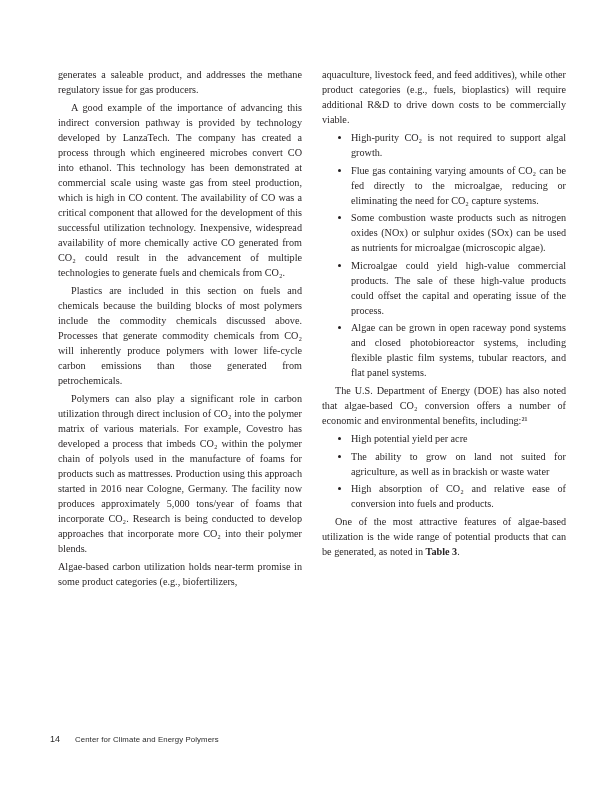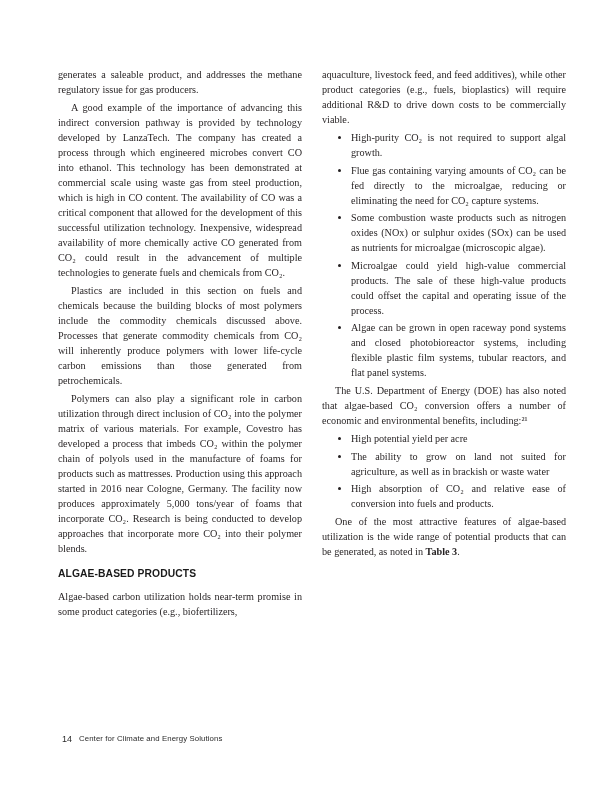--- a/index.html
+++ b/index.html
@@ -40,43 +40,42 @@
     list-style: disc outside;
     margin: 0 0 3px 0;
     padding: 0 0 0 29px;
   }
   ul.bullets li {
     padding-left: 0px;
     margin: 0 0 2.5px 0;
   }
   .footer {
     position: absolute;
-    left: 62px; top: 734px;
+    left: 50px; top: 734px;
     display: flex;
-    align-items: flex-start;
-    gap: 7px;
+    align-items: flex-end;
+    gap: 15px;
     font-family: "Liberation Sans", "DejaVu Sans", sans-serif;
     color: #2b2b2b;
   }
   .footer .pagenum { font-size: 9px; }
   .footer .orgname { font-size: 7.8px; letter-spacing: 0.1px; }
   .bold { font-weight: bold; }
 </style>
 </head>
 <body>
 
 <div class="page">
   <div class="columns">
 
     <div class="col">
       <p>generates a saleable product, and addresses the methane regulatory issue for gas producers.</p>
       <p class="ind">A good example of the importance of advancing this indirect conversion pathway is provided by technology developed by LanzaTech. The company has created a process through which engineered microbes convert CO into ethanol. This technology has been demonstrated at commercial scale using waste gas from steel production, which is high in CO content. The availability of CO was a critical component that allowed for the development of this successful utilization technology. Inexpensive, widespread availability of more chemically active CO generated from CO₂ could result in the advancement of multiple technologies to generate fuels and chemicals from CO₂.</p>
       <p class="ind">Plastics are included in this section on fuels and chemicals because the building blocks of most polymers include the commodity chemicals discussed above. Processes that generate commodity chemicals from CO₂ will inherently produce polymers with lower life-cycle carbon emissions than those generated from petrochemicals.</p>
       <p class="ind">Polymers can also play a significant role in carbon utilization through direct inclusion of CO₂ into the polymer matrix of various materials. For example, Covestro has developed a process that imbeds CO₂ within the polymer chain of polyols used in the manufacture of foams for products such as mattresses. Production using this approach started in 2016 near Cologne, Germany. The facility now produces approximately 5,000 tons/year of foams that incorporate CO₂. Research is being conducted to develop approaches that incorporate more CO₂ into their polymer blends.</p>
-      <h2 class="section-heading">ALGAE-BASED PRODUCTS</h2>
       <p>Algae-based carbon utilization holds near-term promise in some product categories (e.g., biofertilizers,</p>
     </div>
 
     <div class="col">
       <p>aquaculture, livestock feed, and feed additives), while other product categories (e.g., fuels, bioplastics) will require additional R&amp;D to drive down costs to be commercially viable.</p>
       <ul class="bullets">
         <li>High-purity CO₂ is not required to support algal growth.</li>
         <li>Flue gas containing varying amounts of CO₂ can be fed directly to the microalgae, reducing or eliminating the need for CO₂ capture systems.</li>
         <li>Some combustion waste products such as nitrogen oxides (NOx) or sulphur oxides (SOx) can be used as nutrients for microalgae (microscopic algae).</li>
         <li>Microalgae could yield high-value commercial products. The sale of these high-value products could offset the capital and operating issue of the process.</li>
@@ -88,15 +87,15 @@
         <li>The ability to grow on land not suited for agriculture, as well as in brackish or waste water</li>
         <li>High absorption of CO₂ and relative ease of conversion into fuels and products.</li>
       </ul>
       <p class="ind"><span>One of the most attractive features of algae-based utilization is the wide range of potential products that can be generated, as noted in </span><span class="bold">Table 3</span><span>.</span></p>
     </div>
 
   </div>
 
   <div class="footer">
     <span class="pagenum">14</span>
-    <span class="orgname">Center for Climate and Energy Solutions</span>
+    <span class="orgname">Center for Climate and Energy Polymers</span>
   </div>
 </div>
 
 </body></html>

